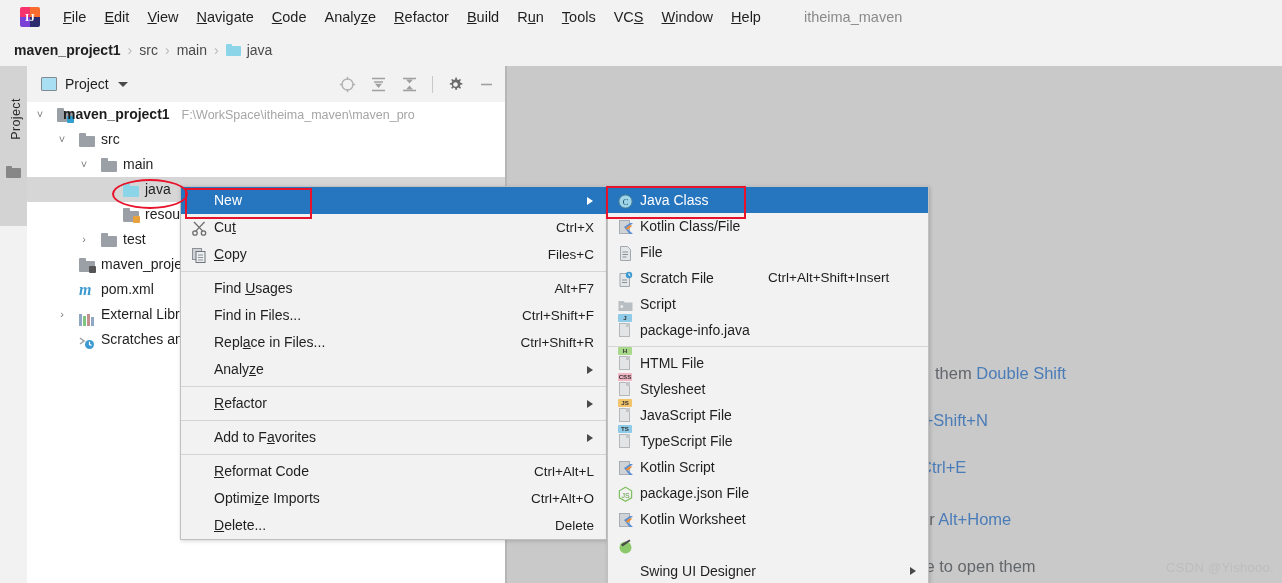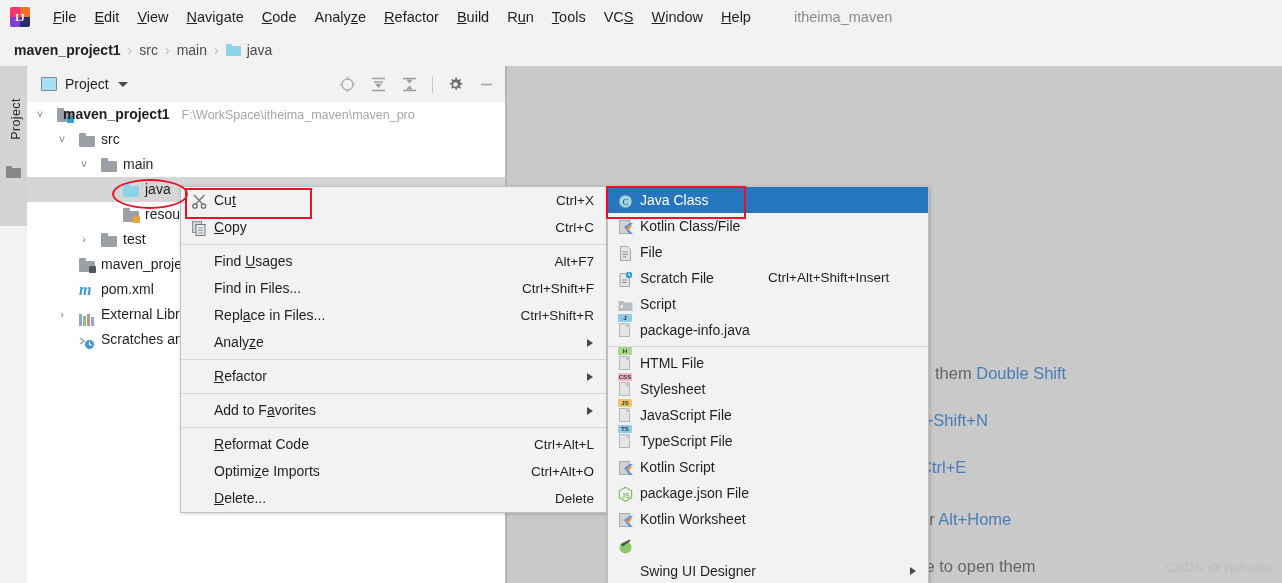--- a/index.html
+++ b/index.html
@@ -13,21 +13,21 @@
     overflow:hidden;
     -webkit-font-smoothing:antialiased;
   }
   
   #menubar{
     position:absolute;left:0;top:0;width:1282px;height:33px;
     background:#f2f2f2;
     display:flex;align-items:center;
   }
   #app-logo{
-    width:20px;height:20px;margin-left:10px;margin-right:14px;
+    width:20px;height:20px;margin-left:20px;margin-right:14px;
     position:relative;border-radius:2px;overflow:hidden;flex:none;
   }
   #app-logo .q1{position:absolute;left:0;top:0;width:10px;height:10px;background:#f6336b;}
   #app-logo .q2{position:absolute;left:10px;top:0;width:10px;height:10px;background:#fa6c2e;}
   #app-logo .q3{position:absolute;left:0;top:10px;width:10px;height:10px;background:#7b41d6;}
   #app-logo .q4{position:absolute;left:10px;top:10px;width:10px;height:10px;background:#2b2b6e;}
   #app-logo .letter{
     position:absolute;left:5px;top:3px;color:#fff;font-size:11px;
     font-family:"Liberation Serif",serif;font-weight:700;line-height:14px;
   }
@@ -395,20 +395,24 @@
             <circle cx="10.5" cy="8.5" r="4.5" fill="#3d9ad1"></circle>
             <path d="M10.5 5.8 L10.5 8.5 L12.6 9.4" stroke="#fff" stroke-width="1.2" fill="none"></path>
           </svg>
       </span>
       <span class="tlabel" style="left:74px;"><span class="tname">Scratches and Consoles</span></span>
     </div>
   </div>
 </div>
 
 <div id="ctx-menu">
+  <div class="cm-row hl">
+    <span class="cm-label">New</span>
+    <span class="cm-arrow"></span>
+  </div>
   <div class="cm-row">
     <span class="cm-ico">
       <svg width="17" height="17" viewBox="0 0 17 17">
           <circle cx="4" cy="13" r="2.2" fill="none" stroke="#6e6e6e" stroke-width="1.3"></circle>
           <circle cx="12.5" cy="13" r="2.2" fill="none" stroke="#6e6e6e" stroke-width="1.3"></circle>
           <line x1="3" y1="2" x2="12" y2="11.4" stroke="#6e6e6e" stroke-width="1.3"></line>
           <line x1="13.5" y1="2" x2="4.5" y2="11.4" stroke="#6e6e6e" stroke-width="1.3"></line>
         </svg>
     </span>
     <span class="cm-label">Cu<span class="u">t</span></span>
@@ -418,21 +422,21 @@
     <span class="cm-ico">
       <svg width="17" height="17" viewBox="0 0 17 17">
           <rect x="1.5" y="1.5" width="9" height="11" fill="#cfd3d6" stroke="#8b9196" stroke-width="1"></rect>
           <rect x="5" y="4.5" width="9" height="11" fill="#eceff1" stroke="#6e7479" stroke-width="1"></rect>
           <line x1="7" y1="8" x2="12" y2="8" stroke="#8b9196" stroke-width="1"></line>
           <line x1="7" y1="10.5" x2="12" y2="10.5" stroke="#8b9196" stroke-width="1"></line>
           <line x1="7" y1="13" x2="12" y2="13" stroke="#8b9196" stroke-width="1"></line>
         </svg>
     </span>
     <span class="cm-label"><span class="u">C</span>opy</span>
-    <span class="cm-shortcut">Ctrl+C</span>
+    <span class="cm-shortcut">Files+C</span>
   </div>
   <div class="cm-sep"></div>
   <div class="cm-row">
     <span class="cm-label">Find <span class="u">U</span>sages</span>
     <span class="cm-shortcut">Alt+F7</span>
   </div>
   <div class="cm-row">
     <span class="cm-label">Find in Files...</span>
     <span class="cm-shortcut">Ctrl+Shift+F</span>
   </div>

